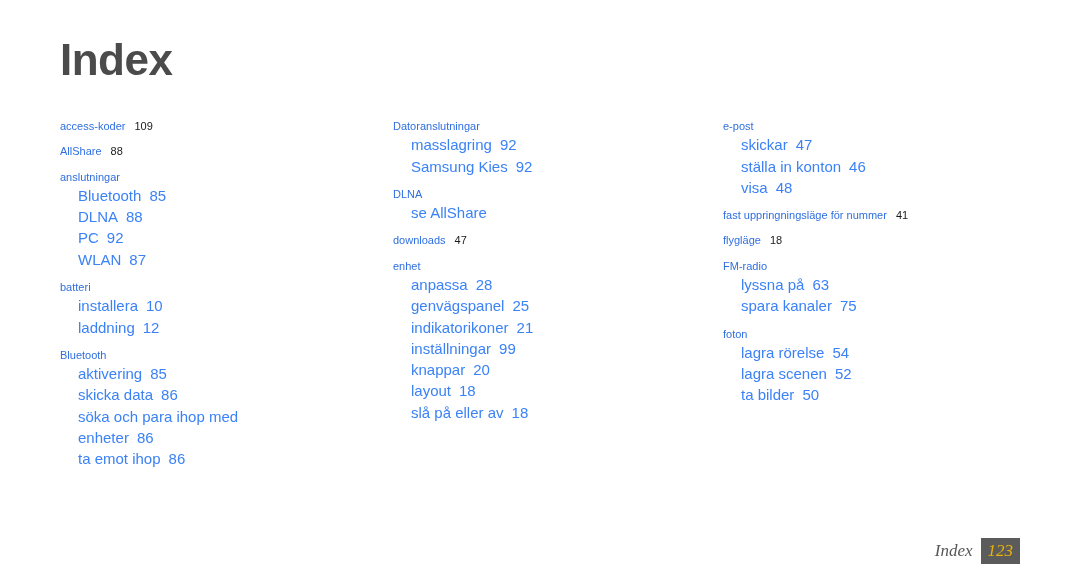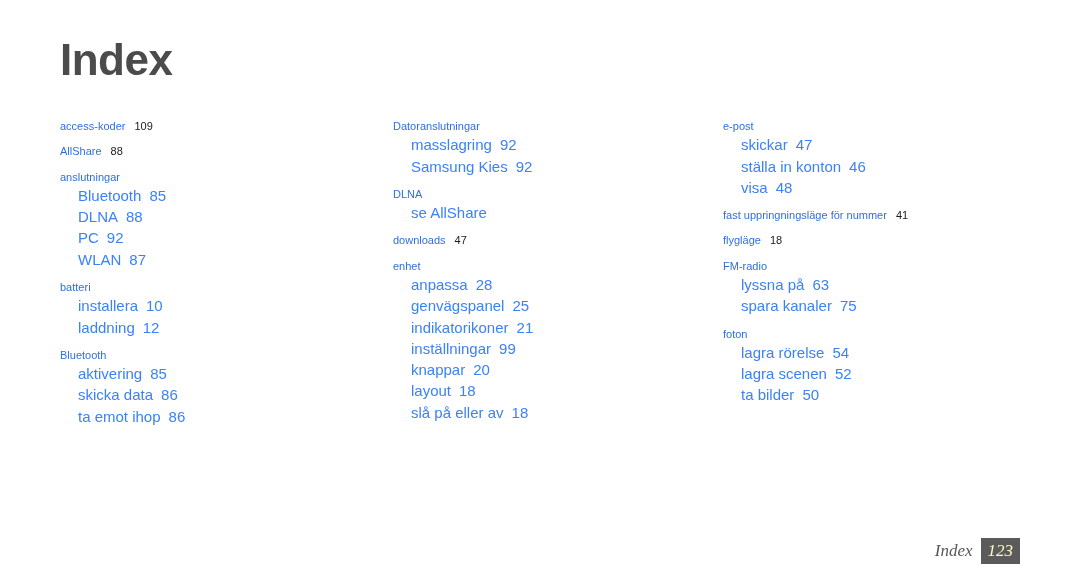--- a/index.html
+++ b/index.html
@@ -94,21 +94,21 @@
 
   .footer-label {
     font-family: "Liberation Serif", serif;
     font-style: italic;
     font-size: 17px;
     color: #575757;
   }
 
   .footer-page {
     background: #5b5b5b;
-    color: #fef9c3;
+    color: #eab308;
     font-family: "Liberation Serif", serif;
     font-style: italic;
     font-size: 17px;
     line-height: 1;
     padding: 4px 7px 5px 7px;
     min-width: 30px;
     text-align: center;
   }
 </style>
 </head>
@@ -140,20 +140,21 @@
           <ul class="sub-list">
             <li class="sub-item"><span>installera</span><span class="pg">10</span></li>
             <li class="sub-item"><span>laddning</span><span class="pg">12</span></li>
           </ul>
         </div>
         <div class="entry-group">
           <div class="entry-head"><span>Bluetooth</span></div>
           <ul class="sub-list">
             <li class="sub-item"><span>aktivering</span><span class="pg">85</span></li>
             <li class="sub-item"><span>skicka data</span><span class="pg">86</span></li>
+            <li class="sub-item"><span>söka och para ihop med enheter</span><span class="pg">86</span></li>
             <li class="sub-item"><span>ta emot ihop</span><span class="pg">86</span></li>
           </ul>
         </div>
       </div>
       <div class="column col-2">
         <div class="entry-group">
           <div class="entry-head"><span>Datoranslutningar</span></div>
           <ul class="sub-list">
             <li class="sub-item"><span>masslagring</span><span class="pg">92</span></li>
             <li class="sub-item"><span>Samsung Kies</span><span class="pg">92</span></li>

